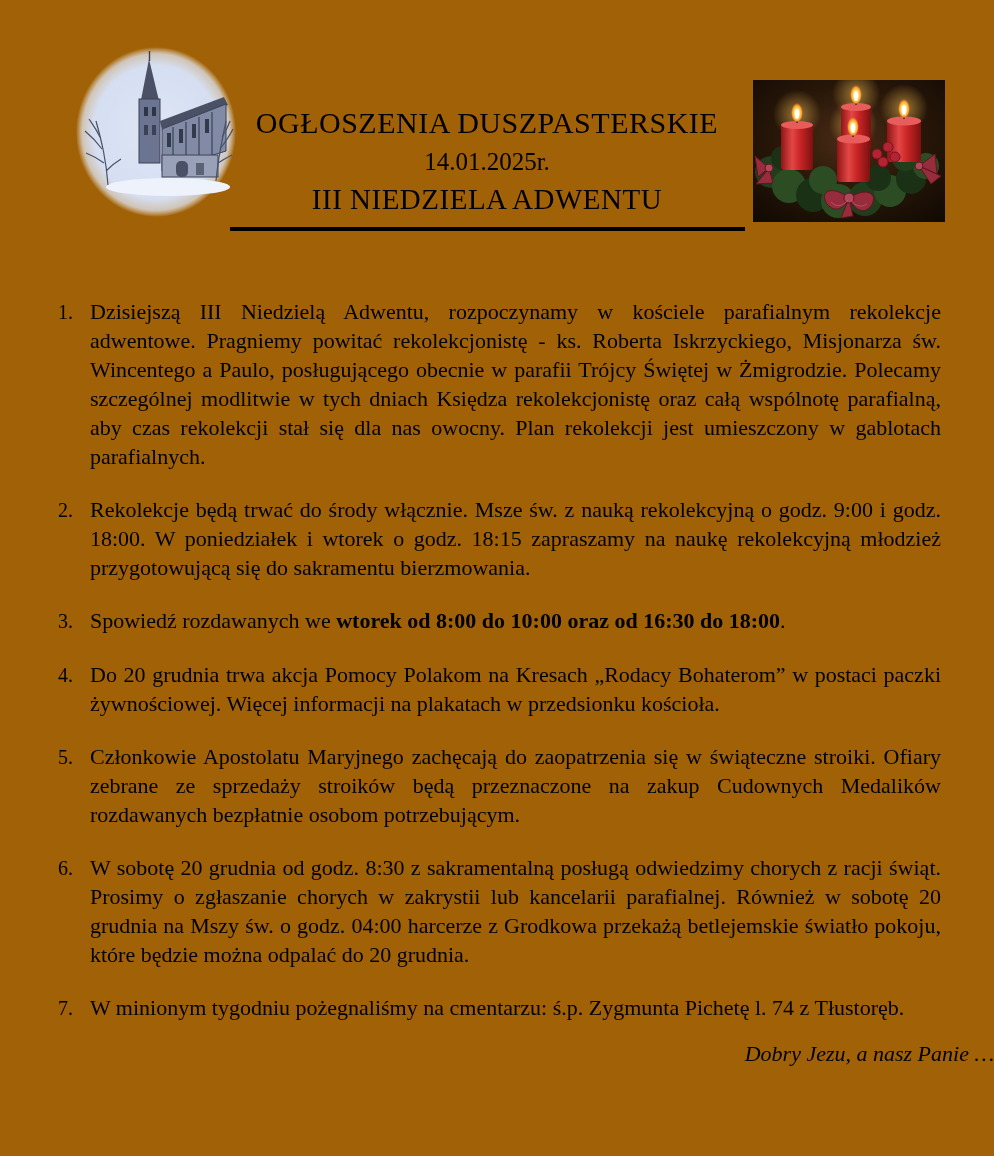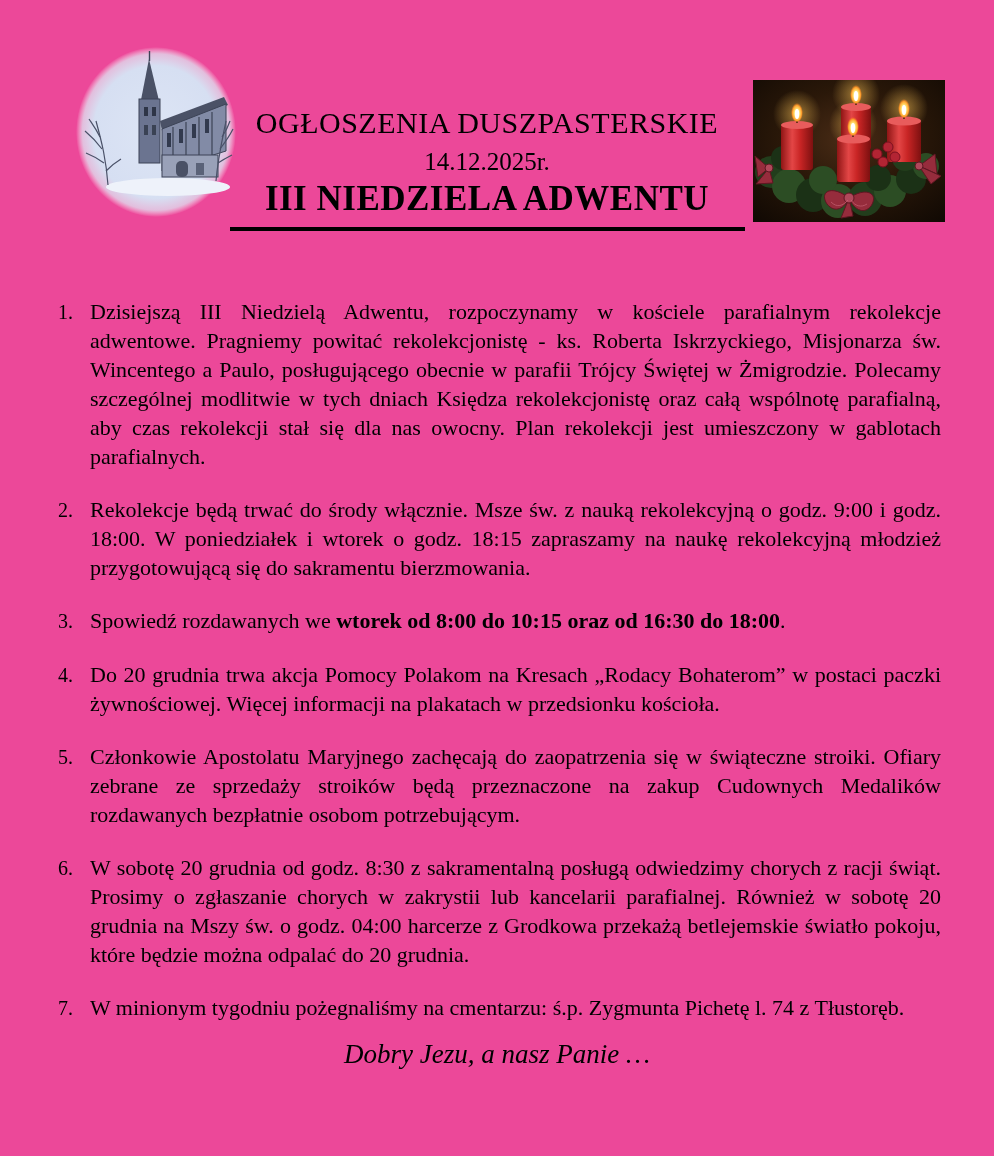--- a/index.html
+++ b/index.html
@@ -5,47 +5,47 @@
   * { margin: 0; padding: 0; box-sizing: border-box; }
   html, body { background: #ffffff; }
   body {
     width: 994px; height: 1156px;
     font-family: "Liberation Serif", serif;
     color: #000000;
   }
   .page {
     position: relative;
     width: 994px; height: 1156px;
-    background: #ec4899;
+    background: #a16207;
     overflow: hidden;
   }
   
   .header { position: relative; height: 250px; }
   .church-img { position: absolute; left: 76px; top: 46px; width: 160px; height: 172px; }
   .wreath-img { position: absolute; left: 753px; top: 80px; width: 192px; height: 142px; }
   .titleblock {
     position: absolute; left: 228px; top: 103px; width: 518px;
     text-align: center;
   }
   .title    { font-size: 30px; line-height: 40px; letter-spacing: 0.5px; white-space: nowrap; }
   .dateline { font-size: 25px; line-height: 37px; }
-  .subtitle { font-size: 35px; line-height: 38px; letter-spacing: 0.5px; white-space: nowrap; font-weight: bold; }
+  .subtitle { font-size: 29px; line-height: 38px; letter-spacing: 0.5px; white-space: nowrap; }
   .rule { position: absolute; left: 230px; top: 227px; width: 515px; height: 4px; background: #000000; }
   
   .bodytext { padding: 47px 53px 0 58px; }
   .item { display: flex; margin-bottom: 24px; font-size: 22px; line-height: 29px; }
   .num  { flex: 0 0 24px; margin-right: 8px; font-size: 20px; padding-top: 1px; }
   .txt  { flex: 1; text-align: justify; }
   .txt .bold   { font-weight: bold; }
   .txt .italic { }
   .closing {
     margin-top: -8px;
-    text-align: center;
+    text-align: right;
     font-style: italic;
-    font-size: 27px; line-height: 30px;
+    font-size: 22px; line-height: 30px;
   }
 </style>
 </head>
 <body>
 
 <div class="page">
 
   <div class="header">
 
     <svg class="church-img" viewBox="0 0 160 170" aria-hidden="true">
@@ -95,21 +95,21 @@
       <g stroke="#4a5168" stroke-width="1.2" fill="none">
         <path d="M140,134 C142,110 146,94 150,74"></path>
         <path d="M144,102 C150,94 153,90 157,82"></path>
         <path d="M142,116 C148,112 152,110 156,108"></path>
         <path d="M146,90 C150,84 152,80 154,74"></path>
       </g>
     </svg>
 
     <div class="titleblock">
       <div class="title">OGŁOSZENIA DUSZPASTERSKIE</div>
-      <div class="dateline">14.12.2025r.</div>
+      <div class="dateline">14.01.2025r.</div>
       <div class="subtitle">III NIEDZIELA ADWENTU</div>
     </div>
     <div class="rule"></div>
 
     <svg class="wreath-img" viewBox="0 0 192 142" aria-hidden="true">
       <defs>
         <radialGradient id="bgG" cx="50%" cy="42%" r="78%">
           <stop offset="0%" stop-color="#4a2c16"></stop>
           <stop offset="45%" stop-color="#2a1809"></stop>
           <stop offset="100%" stop-color="#0f0803"></stop>
@@ -209,21 +209,21 @@
       <div class="item">
         <span class="num">1.</span>
         <div class="txt"><span>Dzisiejszą III Niedzielą Adwentu, rozpoczynamy w kościele parafialnym rekolekcje adwentowe. Pragniemy powitać rekolekcjonistę - ks. Roberta Iskrzyckiego, Misjonarza św. Wincentego a Paulo, posługującego obecnie w parafii Trójcy Świętej w Żmigrodzie. Polecamy szczególnej modlitwie w tych dniach Księdza rekolekcjonistę oraz całą wspólnotę parafialną, aby czas rekolekcji stał się dla nas owocny. Plan rekolekcji jest umieszczony w gablotach parafialnych.</span></div>
       </div>
       <div class="item">
         <span class="num">2.</span>
         <div class="txt"><span>Rekolekcje będą trwać do środy włącznie. Msze św. z nauką rekolekcyjną o godz. 9:00 i godz. 18:00. W poniedziałek i wtorek o godz. 18:15 zapraszamy na naukę rekolekcyjną młodzież przygotowującą się do sakramentu bierzmowania.</span></div>
       </div>
       <div class="item">
         <span class="num">3.</span>
-        <div class="txt"><span>Spowiedź rozdawanych we </span><span class="bold">wtorek od 8:00 do 10:15 oraz od 16:30 do 18:00</span><span>.</span></div>
+        <div class="txt"><span>Spowiedź rozdawanych we </span><span class="bold">wtorek od 8:00 do 10:00 oraz od 16:30 do 18:00</span><span>.</span></div>
       </div>
       <div class="item">
         <span class="num">4.</span>
         <div class="txt"><span>Do 20 grudnia trwa akcja Pomocy Polakom na Kresach „Rodacy Bohaterom” w postaci paczki żywnościowej. Więcej informacji na plakatach w przedsionku kościoła.</span></div>
       </div>
       <div class="item">
         <span class="num">5.</span>
         <div class="txt"><span>Członkowie Apostolatu Maryjnego zachęcają do zaopatrzenia się w świąteczne stroiki. Ofiary zebrane ze sprzedaży stroików będą przeznaczone na zakup Cudownych Medalików rozdawanych bezpłatnie osobom potrzebującym.</span></div>
       </div>
       <div class="item">

